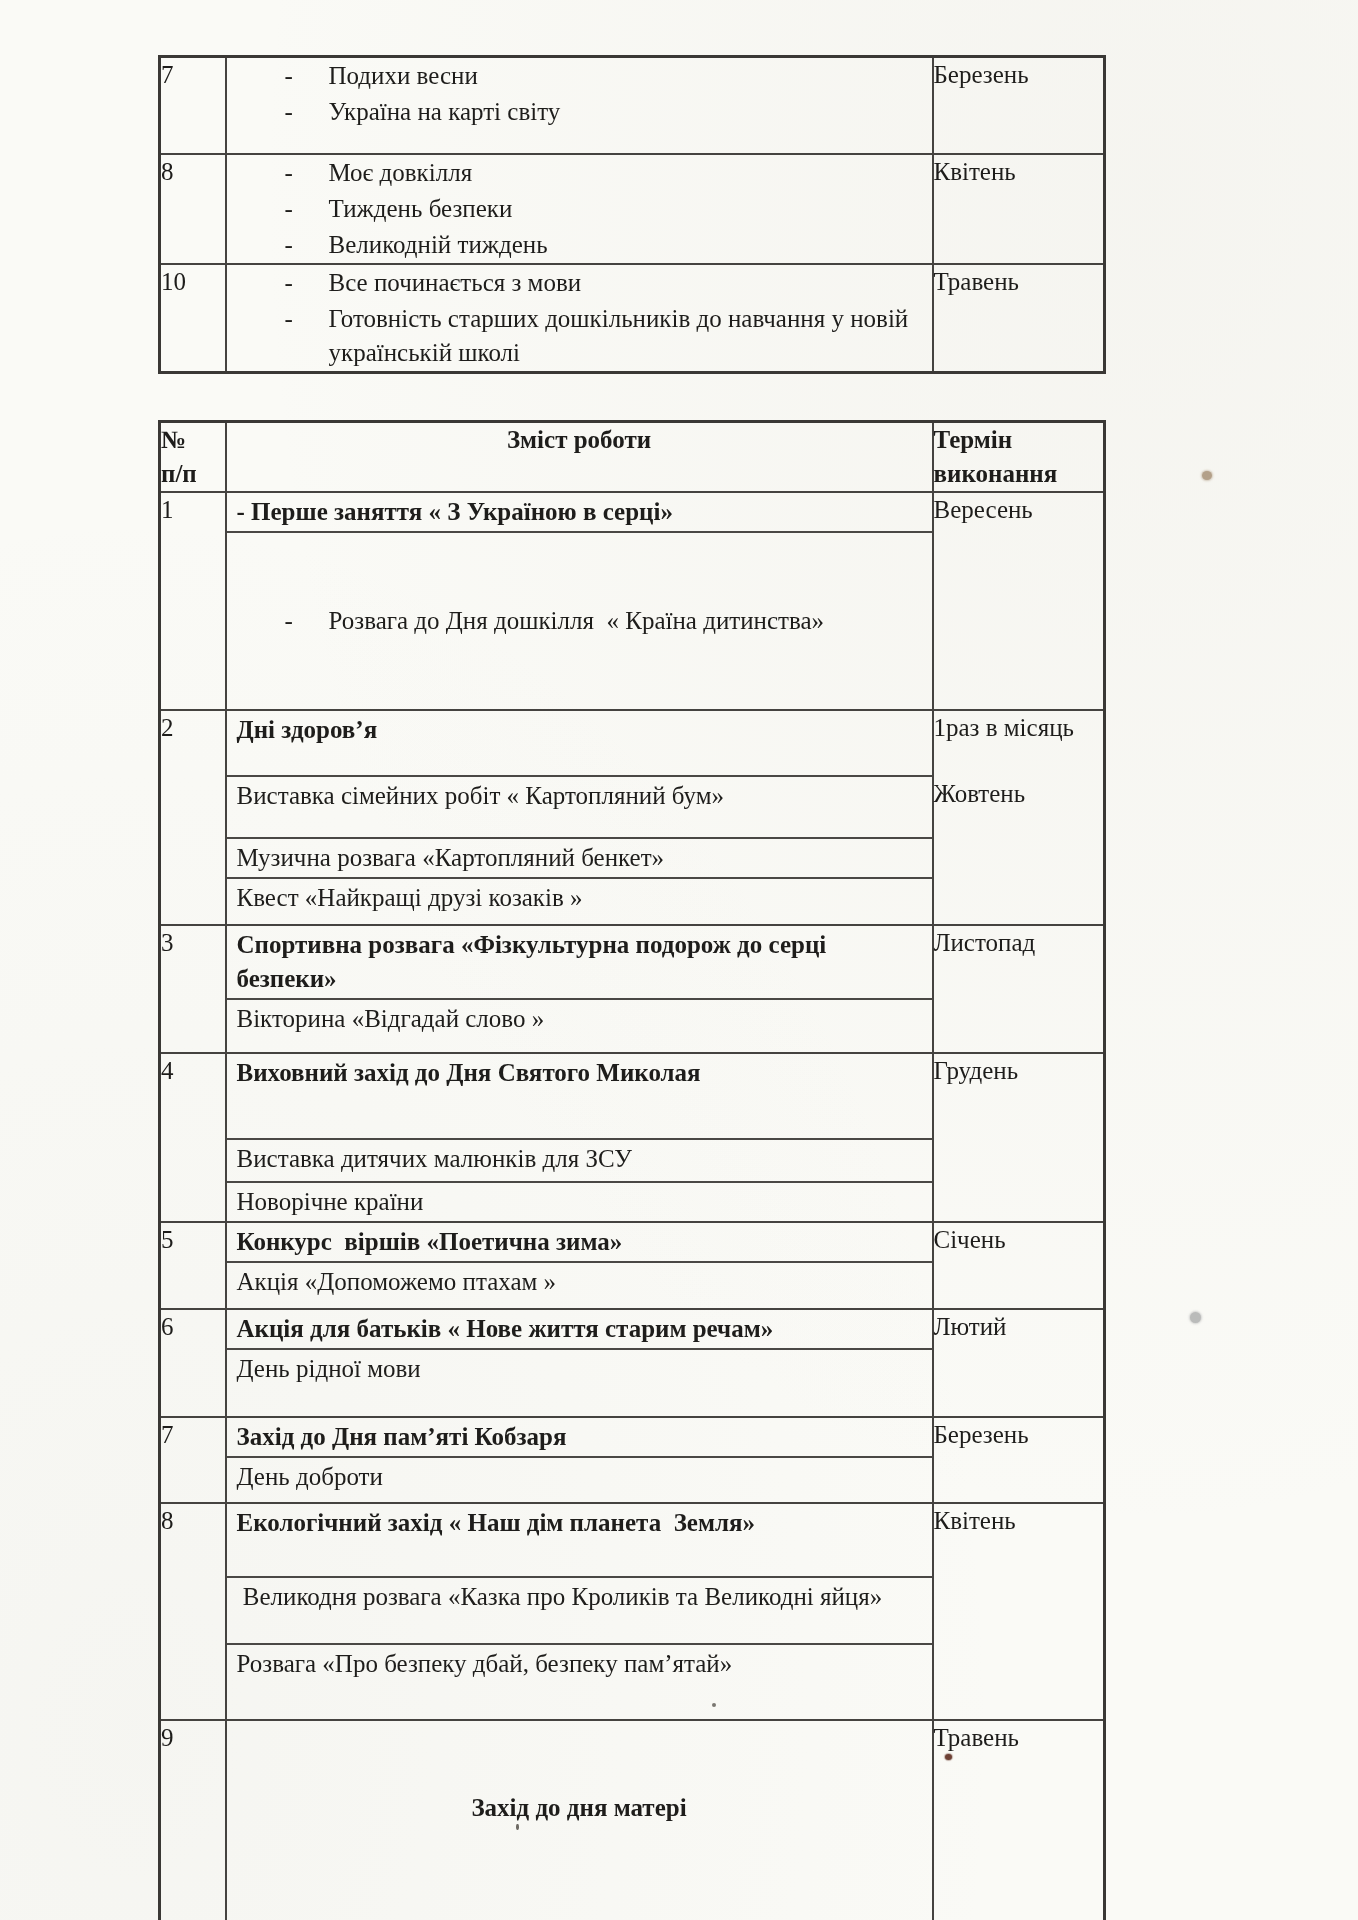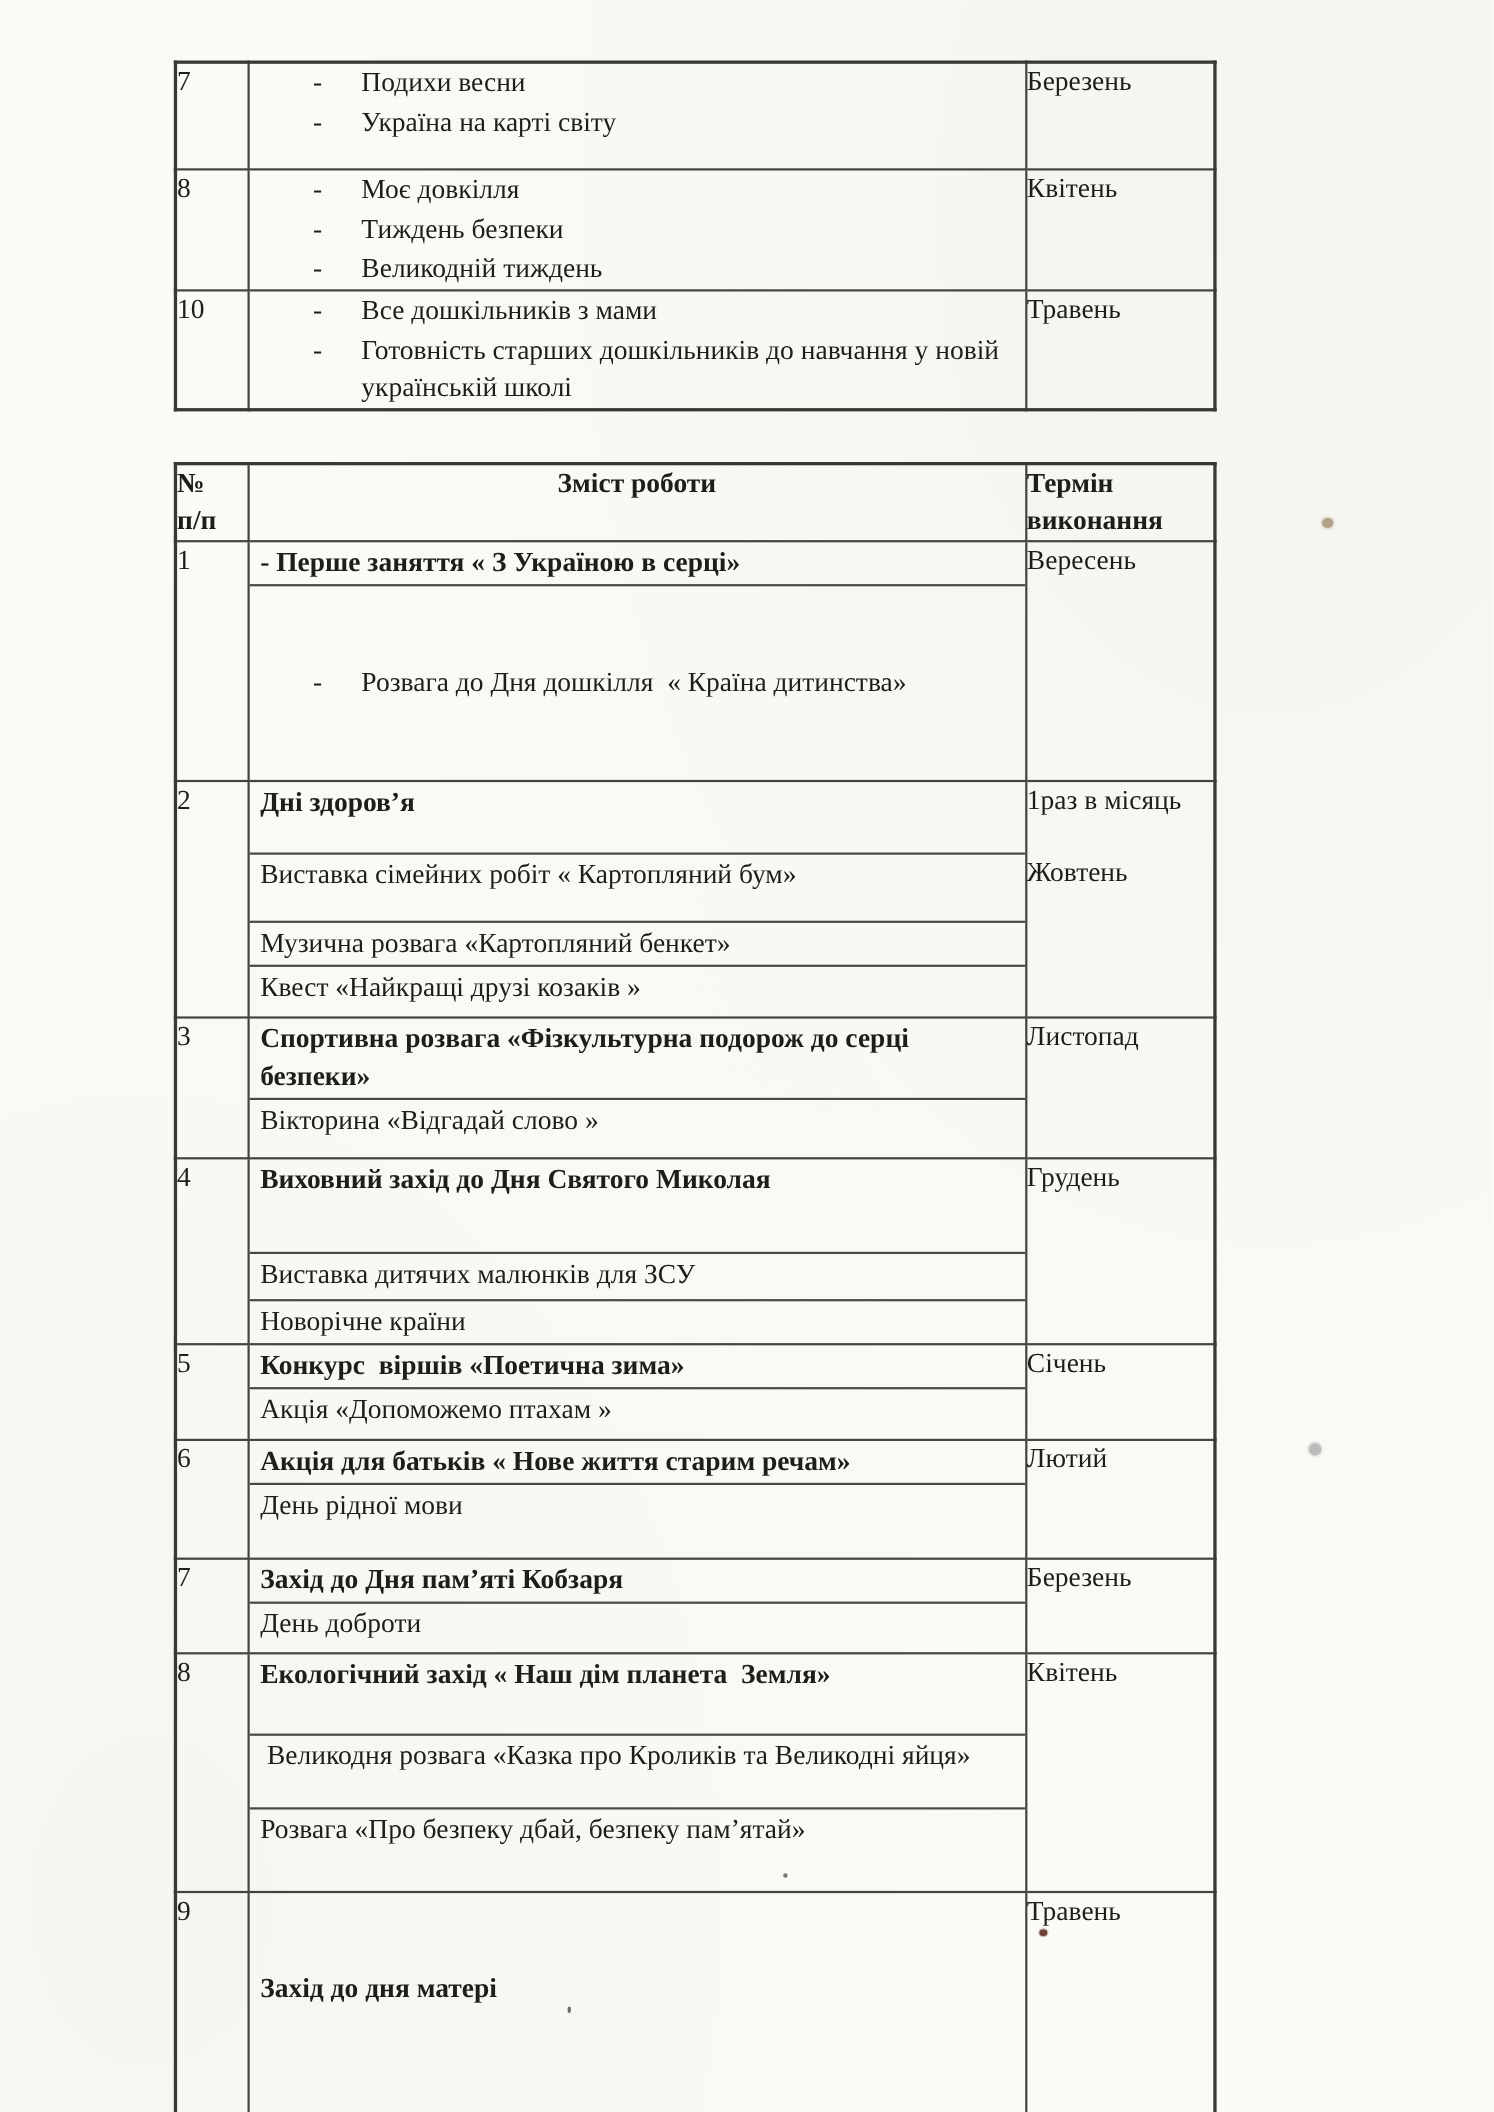--- a/index.html
+++ b/index.html
@@ -54,21 +54,21 @@
   .sub.first { border-top:none;font-weight:bold; }
 
   
   .li { display:flex; align-items:flex-start; padding:1px 8px 1px 58px; white-space:pre-wrap; }
   .li .mk { flex:0 0 44px; }
   .li .txt { flex:1 1 auto; }
   .pad-cell { padding-top:3px; padding-bottom:3px; }
 
   .term2 { margin-top:32px; }
 
-  .line { white-space:pre-wrap; }
+  .line { white-space:pre-wrap;text-align:center; }
 
   .heading {
     position:absolute; left:158px; top:374px;
     font-size:29px; font-weight:bold; font-style:italic;
     letter-spacing:0.5px;
     white-space:nowrap;
   }
   td.hdr-num { padding:2px 4px 0 10px; font-weight:bold; }
   td.hdr-body { text-align:center; font-weight:bold; padding-top:2px; }
   td.hdr-term { text-align:left; font-weight:bold; padding-top:2px; }
@@ -106,21 +106,21 @@
         <td class="body pad-cell">
           <div class="li"><span class="mk">-</span><span class="txt">Моє довкілля</span></div>
           <div class="li"><span class="mk">-</span><span class="txt">Тиждень безпеки</span></div>
           <div class="li"><span class="mk">-</span><span class="txt">Великодній тиждень</span></div>
         </td>
         <td class="term">Квітень</td>
       </tr>
       <tr style="height:96px">
         <td class="num">10</td>
         <td class="body pad-cell">
-          <div class="li"><span class="mk">-</span><span class="txt">Все дошкільників з мами</span></div>
+          <div class="li"><span class="mk">-</span><span class="txt">Все починається з мови</span></div>
           <div class="li"><span class="mk">-</span><span class="txt">Готовність старших дошкільників до навчання у новій українській школі</span></div>
         </td>
         <td class="term">Травень</td>
       </tr>
     </tbody>
   </table>
 
 
   <table class="doc" id="t2">
     <colgroup>

